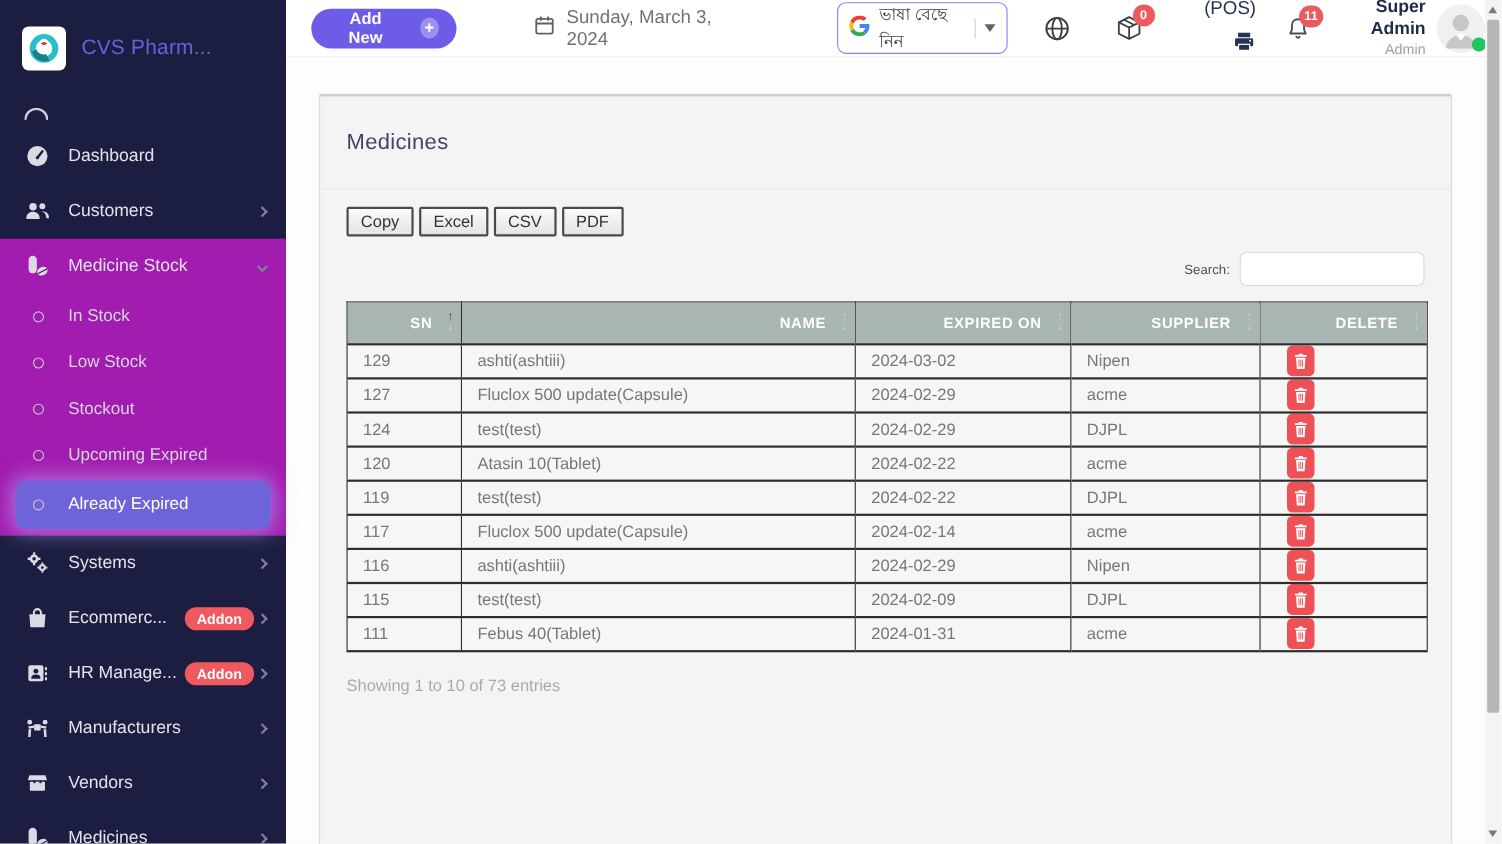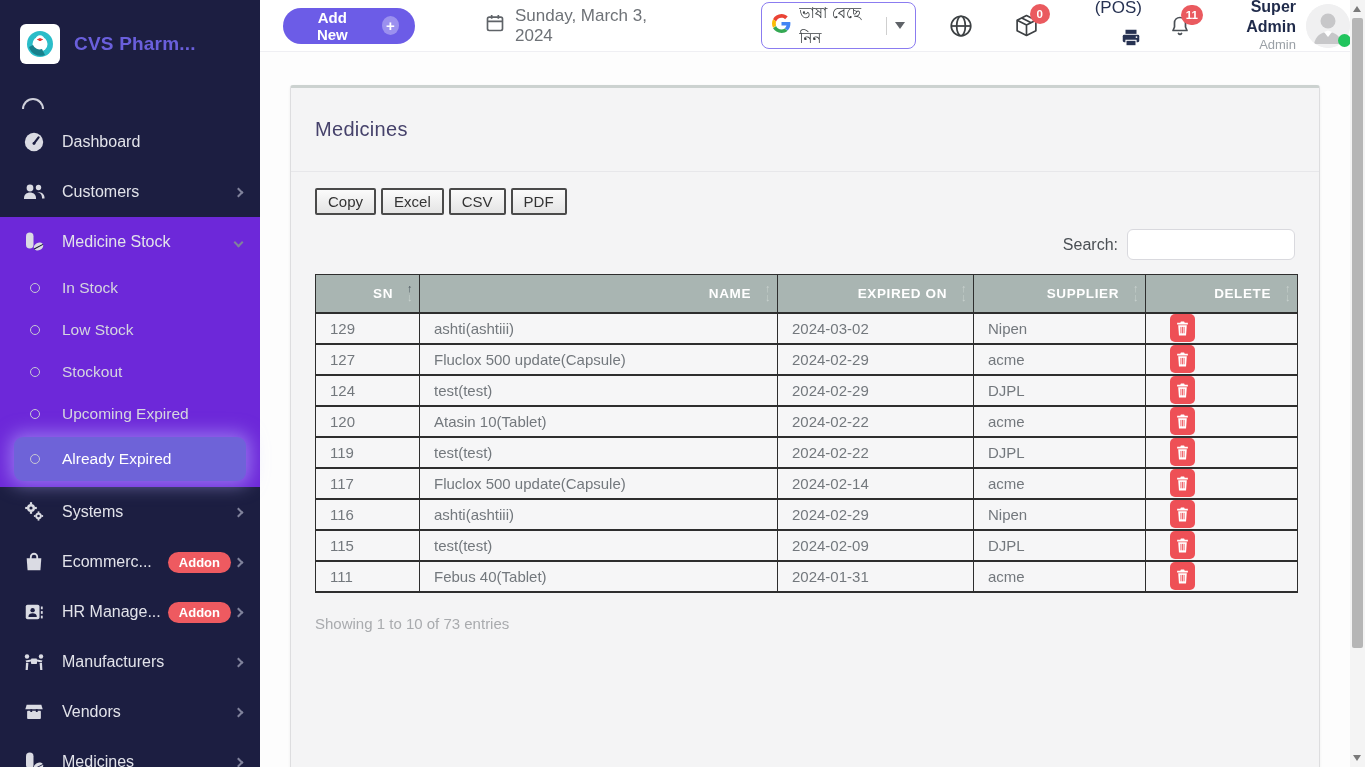--- a/index.html
+++ b/index.html
@@ -3,27 +3,27 @@
 <meta charset="utf-8">
 <style>
   * { margin:0; padding:0; box-sizing:border-box; }
   html,body { width:1365px; height:767px; overflow:hidden; }
   body { font-family:"Liberation Sans", sans-serif; background:#fdfdfd; position:relative; }
 
   
   .sidebar { position:absolute; left:0; top:0; width:260px; height:767px; background:#1c1e41; z-index:5; }
   .brand { display:flex; align-items:center; gap:14px; padding:24px 20px 10px 20px; }
   .brand-logo { width:40px; height:40px; background:#fff; border-radius:6px; display:flex; align-items:center; justify-content:center; flex:0 0 auto; }
-  .brand-title { color:#6a5fdc; font-size:19px; font-weight:bold; letter-spacing:.2px; white-space:nowrap; }
+  .brand-title { color:#6a5fdc; font-size:19px; font-weight:normal; letter-spacing:.2px; white-space:nowrap; }
   .side-arc { width:22px; height:11px; border:2.5px solid #cfd0da; border-bottom:none; border-radius:11px 11px 0 0; margin:24px 0 0 22px; }
   .nav { margin-top:8px; }
   .nav-item { display:flex; align-items:center; height:50px; padding:0 18px 0 22px; color:#e2e3ea; font-size:16px; cursor:pointer; }
   .nav-item .nicon { width:24px; height:24px; margin-right:16px; display:flex; align-items:center; justify-content:center; flex:0 0 auto; }
   .nav-item .nlabel { flex:1 1 auto; white-space:nowrap; overflow:hidden; }
-  .nav-group { background:#6d28d9; padding-bottom:4px; }
+  .nav-group { background:#a21caf; padding-bottom:4px; }
   .sub-item { display:flex; align-items:center; height:42px; padding:0 18px 0 30px; color:#d5d6df; font-size:15.5px; cursor:pointer; }
   .sub-item .bullet { width:10px; height:10px; border:1.5px solid #c7c8d3; border-radius:50%; margin-right:22px; flex:0 0 auto; }
   .sub-item.active { background:#6e63d8; border-radius:9px; margin:2px 14px; padding-left:16px; height:44px; color:#fff;
                      box-shadow:0 0 18px 4px rgba(185,178,255,.55); }
   .chev { width:7px; height:7px; border-right:2px solid #80829b; border-bottom:2px solid #80829b; flex:0 0 auto; }
   .chev.right { transform:rotate(-45deg); }
   .chev.down { transform:rotate(45deg); }
   .addon-badge { background:#ee5a60; color:#fff; font-size:13px; font-weight:bold; border-radius:12px; padding:3px 11px; margin-right:4px; }
 
   
@@ -61,21 +61,21 @@
   .main { position:absolute; left:260px; top:52px; width:1090px; height:715px; background:#fdfdfd; }
   .card { position:absolute; left:30px; top:33px; width:1030px; height:700px; background:#f4f4f5;
           border:1px solid #dddddf; border-top:3px solid #ccd2d0; border-radius:3px; box-shadow:0 1px 3px rgba(0,0,0,.06); }
   .card-header { height:84px; display:flex; align-items:center; padding-left:24px; border-bottom:1px solid #e7e7ea; }
   .card-title { color:#46426b; font-size:20px; letter-spacing:.3px; }
   .card-body { padding:8px 24px 0 24px; }
   .export-row { display:flex; gap:5px; margin-top:8px; }
   .export-btn { background:linear-gradient(#fbfbfb,#e4e4e4); border:2px solid #4a4a4a; border-radius:2px; color:#333;
                 font-size:15px; padding:3px 11px; cursor:pointer; font-family:inherit; }
   .search-row { display:flex; justify-content:flex-end; align-items:center; gap:9px; margin-top:14px; }
-  .search-label { color:#4a4f54; font-size:16px; }
+  .search-label { color:#4a4f54; font-size:12px; }
   .search-input { width:168px; height:31px; border:1px solid #d9d9de; border-radius:6px; background:#fff; padding:0 8px; font-size:14px; font-family:inherit; }
 
   table.data { border-collapse:collapse; margin-top:14px; width:982px; table-layout:fixed; }
   table.data th { background:#a9b5b2; color:#fff; font-size:13.5px; font-weight:bold; letter-spacing:.6px; text-align:right;
                   height:38px; padding:0 26px 0 14px; border:1px solid #2e2e2e; position:relative; }
   table.data td { background:#f6f6f7; color:#73787d; font-size:15px; height:31px; padding:0 14px; border:1px solid #2e2e2e; border-top-width:2px; }
   table.data tr.body-row td { border-bottom-width:2px; }
   .col-sn{width:104px;} .col-name{width:358px;} .col-exp{width:196px;} .col-sup{width:172px;} .col-del{width:152px;}
   .sort-icons { position:absolute; right:6px; top:50%; transform:translateY(-50%); display:flex; flex-direction:column; line-height:.8; font-size:11px; }
   .sort-up { color:#4a545c; } .sort-down { color:#c9d2cf; }

